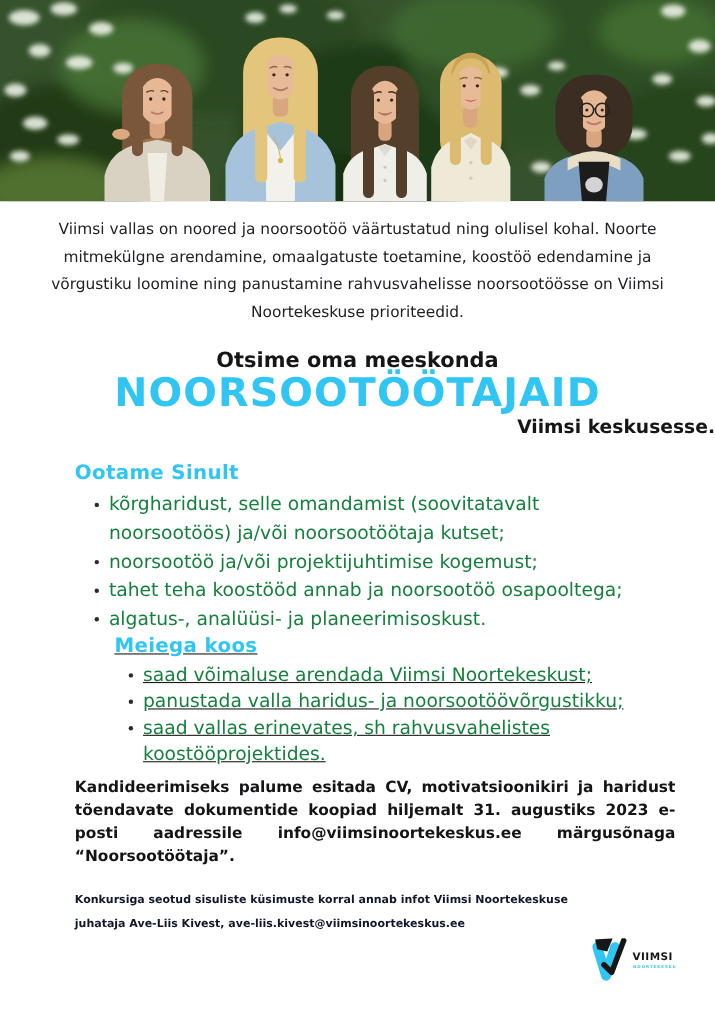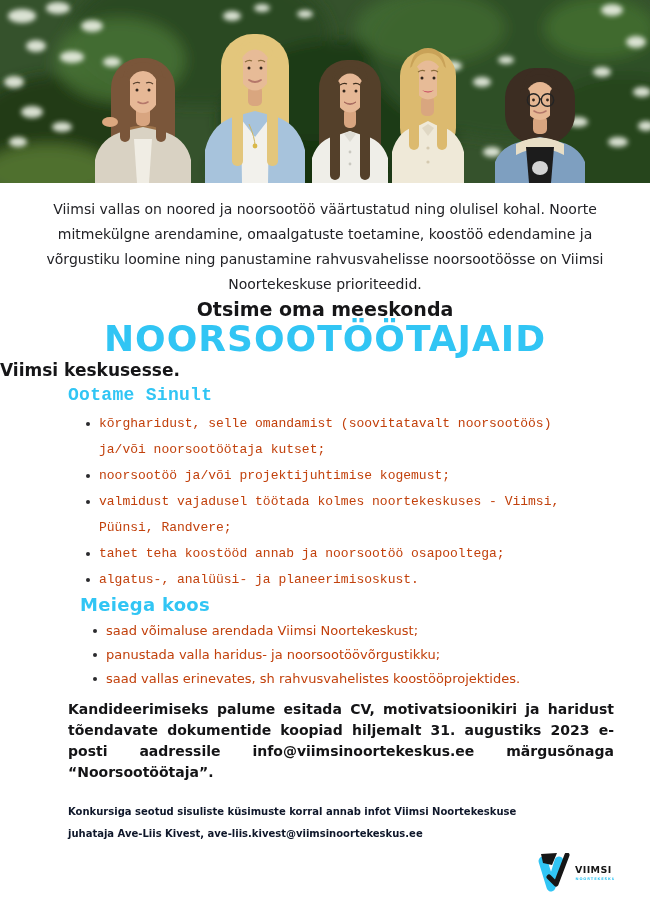--- a/index.html
+++ b/index.html
@@ -7,36 +7,36 @@
     position:relative; width:650px; height:919px; background:#ffffff;
     font-family:"DejaVu Sans","Liberation Sans",sans-serif;
     color:#1d1d1f; overflow:hidden;
   }
   .photo { display:block; width:650px; height:183px; }
 
   .intro {
     margin:14px 46px 0 46px; text-align:center;
     font-size:14px; line-height:25px; color:#222226;
   }
-  .h1 { margin-top:0; text-align:center; font-size:19px; line-height:24px; font-weight:700; color:#161618; }
+  .h1 { margin-top:19px; text-align:center; font-size:19px; line-height:24px; font-weight:700; color:#161618; }
   .title {
     text-align:center; font-size:36px; line-height:36px; font-weight:800;
     letter-spacing:1px; color:#31c5f4;
   }
-  .sub { margin-top:2px; text-align:left; font-size:17px; line-height:22px; font-weight:700; color:#161618; }
+  .sub { margin-top:2px; text-align:right; font-size:17px; line-height:22px; font-weight:700; color:#161618; }
 
   .sec { margin-left:68px; margin-right:60px; }
   .sec-h { font-size:18px; line-height:20px; font-weight:800; color:#31c5f4; letter-spacing:0.3px; }
-  .sec1 { margin-top:4px;font-family:Liberation Mono, monospace; }
-  .sec2 { margin-top:2px; margin-left:80px; }
+  .sec1 { margin-top:20px; }
+  .sec2 { margin-top:2px; margin-left:104px;text-decoration:underline; }
   ul.blist { list-style:none; margin:6px 0 0 17px; padding:0; }
   .sec2 ul.blist { margin-left:12px; margin-top:4px; }
   ul.blist li {
     position:relative; padding-left:14px;
-    font-size:13px; line-height:26px; color:#c2410c;
+    font-size:17px; line-height:26px; color:#15803d;
   }
   .sec2 ul.blist li { line-height:24px; }
   ul.blist li::before {
     content:""; position:absolute; left:1px; top:11px;
     width:4px; height:4px; border-radius:50%; background:#2b2b2e;
   }
   .sec2 ul.blist li::before { top:10px; }
 
   .apply {
     margin:8px 36px 0 68px; text-align:justify;
@@ -199,21 +199,20 @@
 
   <div class="h1">Otsime oma meeskonda</div>
   <div class="title">NOORSOOTÖÖTAJAID</div>
   <div class="sub">Viimsi keskusesse.</div>
 
   <div class="sec sec1">
     <div class="sec-h">Ootame Sinult</div>
     <ul class="blist">
       <li>kõrgharidust, selle omandamist (soovitatavalt noorsootöös) ja/või noorsootöötaja kutset;</li>
       <li>noorsootöö ja/või projektijuhtimise kogemust;</li>
-      <li>valmidust vajadusel töötada kolmes noortekeskuses - Viimsi, Püünsi, Randvere;</li>
       <li>tahet teha koostööd annab ja noorsootöö osapooltega;</li>
       <li>algatus-, analüüsi- ja planeerimisoskust.</li>
     </ul>
   </div>
 
   <div class="sec sec2">
     <div class="sec-h">Meiega koos</div>
     <ul class="blist">
       <li>saad võimaluse arendada Viimsi Noortekeskust;</li>
       <li>panustada valla haridus- ja noorsootöövõrgustikku;</li>

